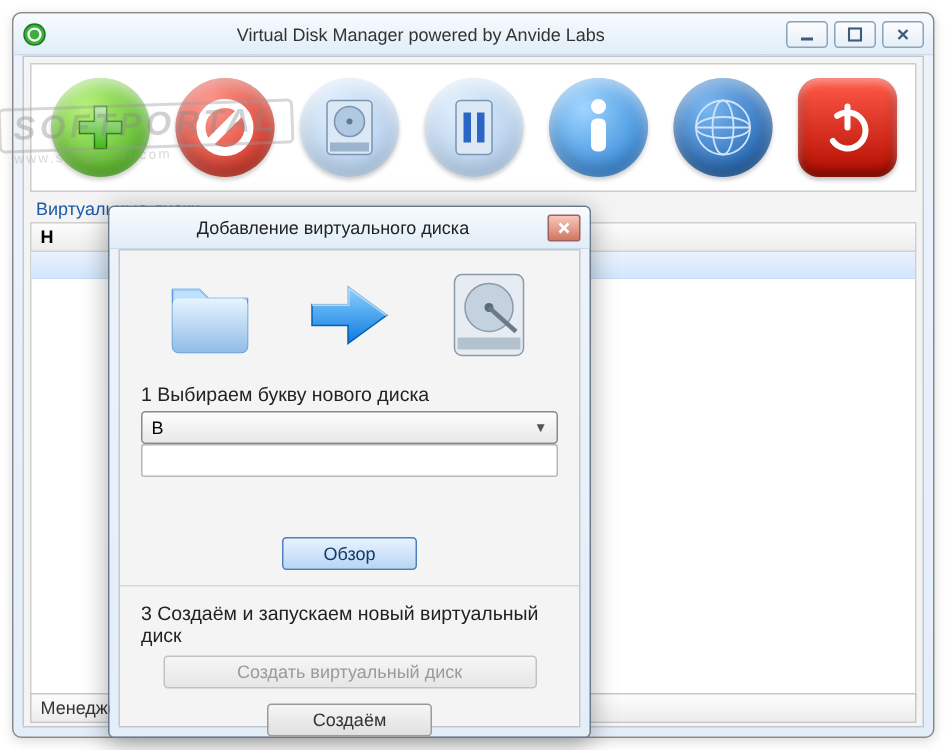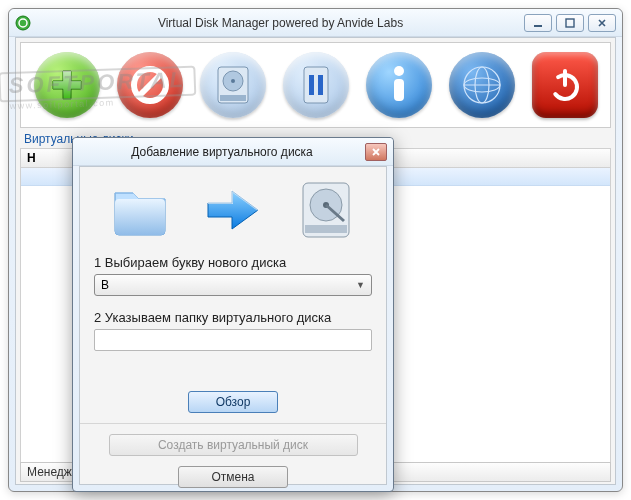--- a/index.html
+++ b/index.html
@@ -199,23 +199,23 @@
           </svg>
       </span>
     </div>
 
     <div class="step-label">1 Выбираем букву нового диска</div>
     <div class="combo">
       <span>B</span>
       <span class="arrow">▼</span>
     </div>
 
-    <div class="step-label" style="margin-top:14px">2 Указываем папку виртуального диска</div>
     <input class="text-input" value="" style="">
     <button class="btn browse">Обзор</button>
 
     <hr class="sep">
 
+    <div class="step-label">3 Создаём и запускаем новый виртуальный диск</div>
     <div class="btn-disabled">Создать виртуальный диск</div>
 
-    <button class="btn" style="min-width:110px;background:linear-gradient(#f6f6f6,#e0e0e0);border-color:#9a9a9a;color:#333">Отмена</button>
+    <button class="btn" style="min-width:110px;background:linear-gradient(#f6f6f6,#e0e0e0);border-color:#9a9a9a;color:#333">Создаём</button>
   </div>
 </div>
 
 </body></html>

